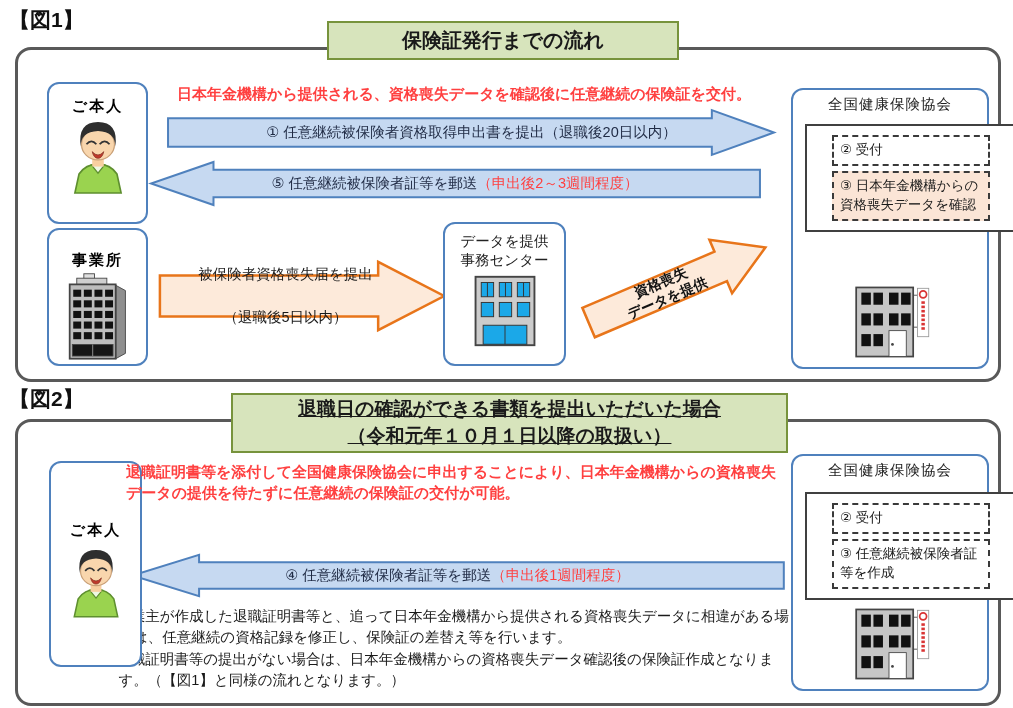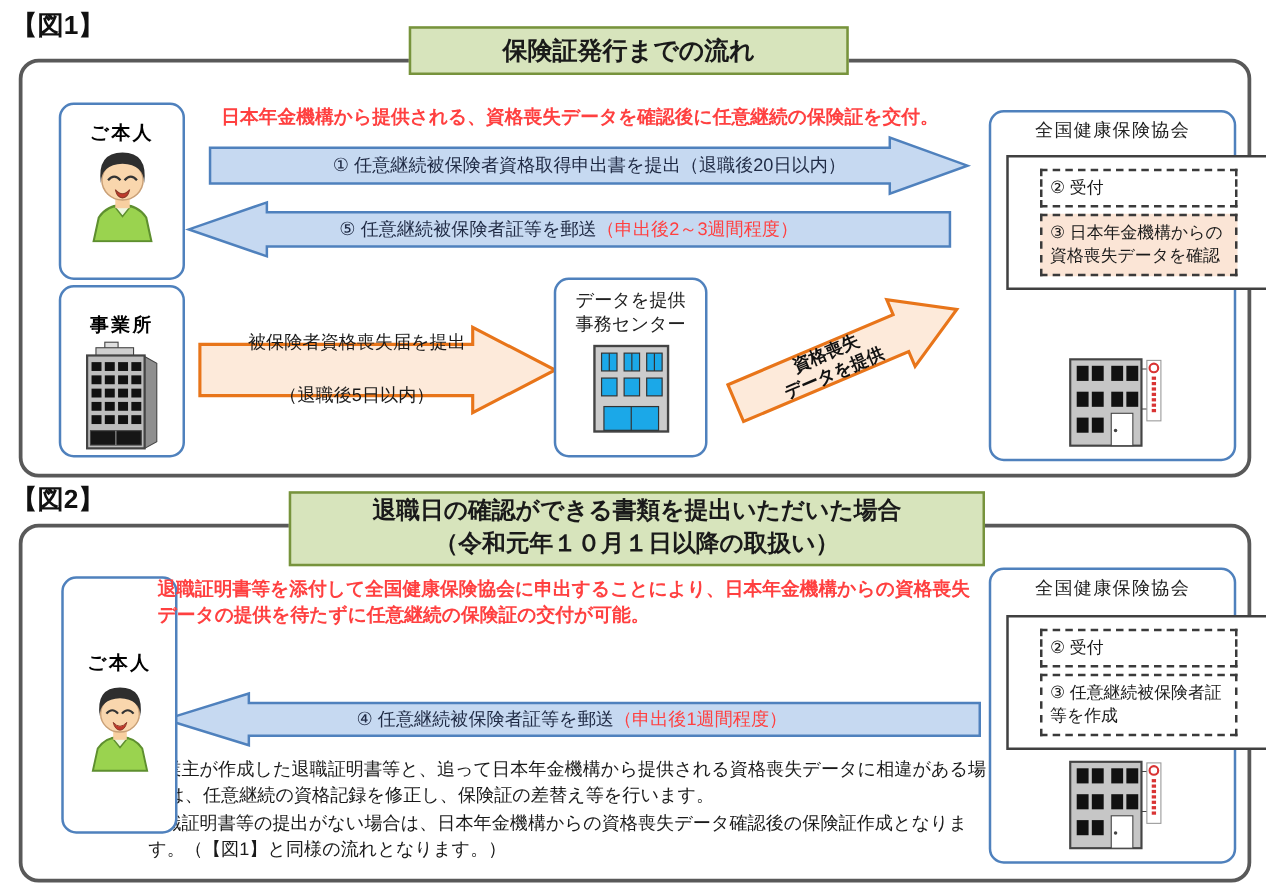--- a/index.html
+++ b/index.html
@@ -190,21 +190,21 @@
             <rect x="85.5" y="40" width="4" height="3"></rect>
             <rect x="85.5" y="45" width="4" height="3"></rect>
             <rect x="85.5" y="50" width="4" height="3"></rect>
         </g>
       </svg>
     </span>
   </div>
 
   <div class="abs figlabel" style="left:9px;top:385px;">【図2】</div>
   <div class="abs frame" style="left:15px;top:419px;width:980px;height:281px;"></div>
-  <div class="abs gtitle t2line" style="left:231px;top:393px;width:553px;height:56px;">
+  <div class="abs gtitle t2line" style="left:231px;top:393px;width:553px;height:56px;text-decoration:underline;">
     <div>退職日の確認ができる書類を提出いただいた場合</div>
     <div>（令和元年１０月１日以降の取扱い）</div>
   </div>
 
   <div class="abs entity" style="left:49px;top:461px;width:89px;height:202px;">
     <div class="elabel" style="margin-top:58px;">ご本人</div>
     <span style="margin-top:4px;">
       <svg width="62" height="74" viewBox="0 0 80 94">
         <path d="M12,93 L17,70 Q25,58 40,58 Q55,58 63,70 L68,93 Z" fill="#9ad34f" stroke="#5e8f2f" stroke-width="2"></path>
         <path d="M32,59 L40,69 L48,59 Z" fill="#eef7e2" stroke="#5e8f2f" stroke-width="1.5"></path>

